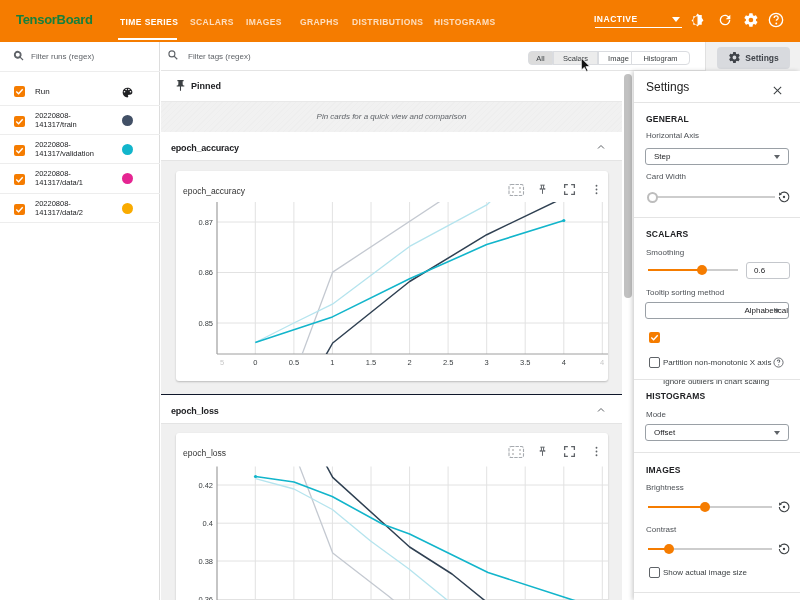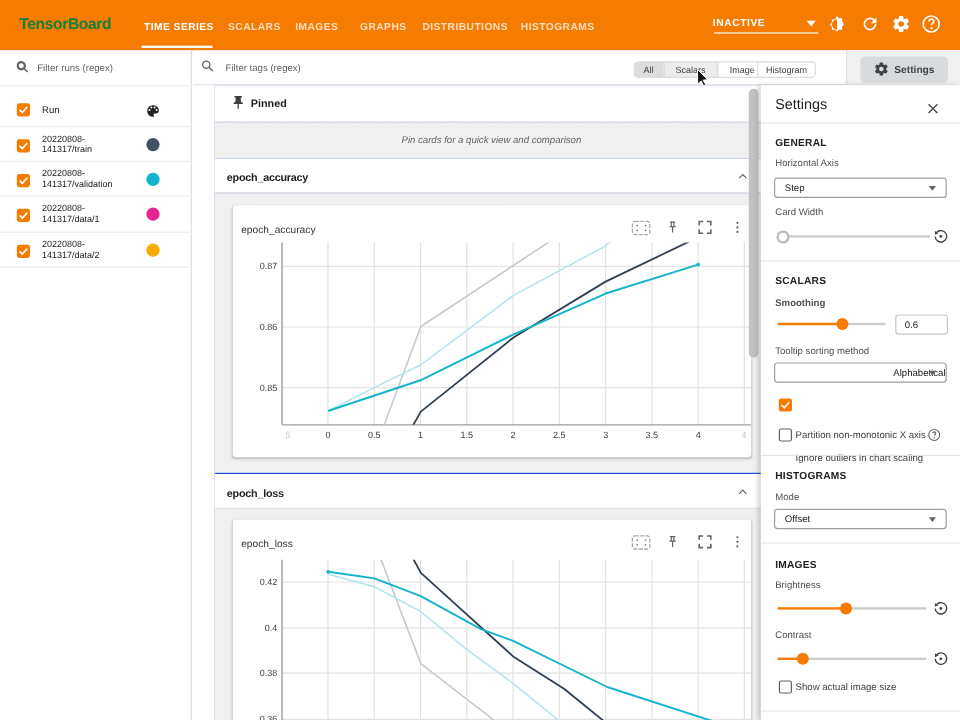--- a/index.html
+++ b/index.html
@@ -21,21 +21,21 @@
   .cb.off{border:1.5px solid #5f6368;background:#fff;width:9px;height:9px;}
   .cb.on svg{position:absolute;left:0;top:0;}
   .runtxt{position:absolute;left:35px;font-size:7.5px;color:#202124;line-height:8.8px;}
   .dot{position:absolute;left:122px;width:11px;height:11px;border-radius:50%;}
   
   #topstrip{left:161px;top:42px;width:639px;height:29px;background:#fff;border-bottom:1px solid #e4e4e4;box-sizing:border-box;}
   #settingsstrip{left:705px;top:42px;width:95px;height:29px;background:#f1f1f1;border-left:1px solid #e0e0e0;box-sizing:border-box;}
   .fbtn{position:absolute;z-index:5;top:51px;height:14px;font-size:7.5px;color:#3c4043;border:1px solid #dadce0;background:#fff;box-sizing:border-box;text-align:center;line-height:13px;}
   #settingsbtn{left:717px;top:47px;width:73px;height:22px;background:#d8dade;border-radius:4px;color:#3f4349;font-size:8.5px;font-weight:bold;line-height:22px;text-align:center;}
   
-  #main{left:161px;top:71px;width:461px;height:529px;background:#1d4ed8;margin-left:18px;}
+  #main{left:161px;top:71px;width:461px;height:529px;background:#0f172a;}
   #pinnedbar{left:0;top:0;width:461px;height:31px;background:#fff;border-bottom:1px solid #e8e8e8;box-sizing:border-box;}
   #stripeband{left:0;top:31px;width:461px;height:30px;background:repeating-linear-gradient(135deg,#f1f1f1 0 3px,#eeeeee 3px 4px);}
   .sechead{position:absolute;left:0;width:461px;height:29px;background:#fff;border-bottom:1px solid #e4e4e4;box-sizing:border-box;}
   .sechead .t{position:absolute;left:10px;top:11px;font-size:9px;font-weight:bold;color:#202124;letter-spacing:-.2px;}
   .secbody{position:absolute;left:0;width:461px;background:#f0f0f0;}
   .card{position:absolute;left:15px;width:432px;background:#fff;border-radius:3px;box-shadow:0 1px 2px rgba(0,0,0,.22);}
   .cardtitle{position:absolute;left:7px;font-size:8.5px;color:#333;}
   
   #scrollthumb{left:624px;top:74px;width:8px;height:224px;background:#c1c1c1;border-radius:4px;}
   
@@ -86,21 +86,21 @@
     <circle cx="12.4" cy="17.2" r="1.4" fill="#fff"></circle>
   </svg>
 <svg class="abs" style="left:167px;top:49px;z-index:5;" width="12" height="12" viewBox="0 0 24 24">
     <circle cx="9.8" cy="9.8" r="6" fill="none" stroke="#5f6368" stroke-width="2.2"></circle>
     <line x1="14.2" y1="14.2" x2="20.5" y2="20.5" stroke="#5f6368" stroke-width="2.4"></line>
   </svg>
 <div class="abs" style="left:188px;top:52px;font-size:8px;color:#5f6368;z-index:5;">Filter tags (regex)</div>
 <div class="abs fbtn" style="left:528px;width:25px;border-radius:4px 0 0 4px;background:#dcdcdc;">All</div>
 <div class="abs fbtn" style="left:553px;width:45px;background:#ececec;">Scalars</div>
 <div class="abs fbtn" style="left:598px;width:41px;">Image</div>
-<div class="abs fbtn" style="left:631px;width:49px;border-radius:0 4px 4px 0;">Histogram</div>
+<div class="abs fbtn" style="left:631px;width:59px;border-radius:0 4px 4px 0;">Histogram</div>
 <svg class="abs" style="left:580px;top:57px;width:12px;height:15px;z-index:50;" viewBox="0 0 12 15">
     <path d="M1.2.8l8.6 8.7-3.9.2 2.2 4-1.7.8-2.1-4.1-2.9 2.6z" fill="#111" stroke="#fff" stroke-width=".8"></path>
   </svg>
 
 <div class="abs" id="sidebar">
 
   <div class="srow" style="top:0;height:30px;">
     <svg class="ico" style="left:13px;top:8px;" width="12" height="12" viewBox="0 0 24 24">
         <path fill="none" stroke="#5f6368" stroke-width="2.6" d="M15.5 14h-.8l-.3-.3a6.5 6.5 0 10-.7.7l.3.3v.8"></path>
         <circle cx="9.5" cy="9.5" r="5.2" fill="none" stroke="#5f6368" stroke-width="2.2"></circle>
@@ -328,21 +328,21 @@
   <div class="slabel" style="top:101px;text-align:center;">Card Width</div>
   <div class="track" style="left:14px;top:125px;width:127px;"></div>
   <div class="thumb empty" style="left:13px;top:121px;"></div>
   <svg class="ico" style="left:143px;top:119px;" width="14" height="14" viewBox="0 0 24 24">
       <path fill="none" stroke="#3c4043" stroke-width="1.9" d="M6.2 6.2A8.2 8.2 0 114 12"></path>
       <path fill="#3c4043" d="M8.6 7.4L3.6 4.2v5.6z"></path>
       <circle cx="12" cy="12" r="2" fill="#3c4043"></circle>
     </svg>
   <div class="divider" style="top:146px;"></div>
   <div class="shead" style="top:158px;">SCALARS</div>
-  <div class="slabel" style="top:177px;font-weight:bold;">Smoothing</div>
+  <div class="slabel" style="top:177px;">Smoothing</div>
   <div class="track-o" style="left:14px;top:198px;width:54px;"></div>
   <div class="track" style="left:68px;top:198px;width:36px;"></div>
   <div class="thumb" style="left:63px;top:194px;"></div>
   <div class="vbox" style="left:112px;top:191px;width:44px;">0.6</div>
   <div class="slabel" style="top:217px;">Tooltip sorting method</div>
   <div class="sel" style="top:231px;text-align:right;">Alphabetical</div>
   <div class="cb on" style="left:15px;top:261px;">
       <svg width="11" height="11" viewBox="0 0 24 24">
         <path fill="none" stroke="#fff" stroke-width="3" d="M5 12l5 5 9-10"></path>
       </svg>

